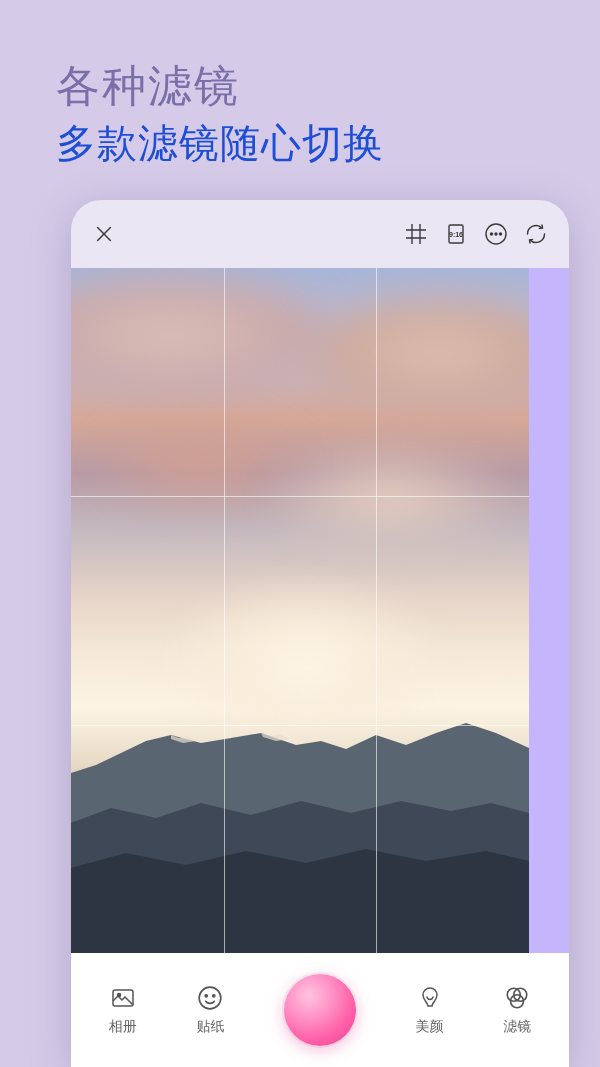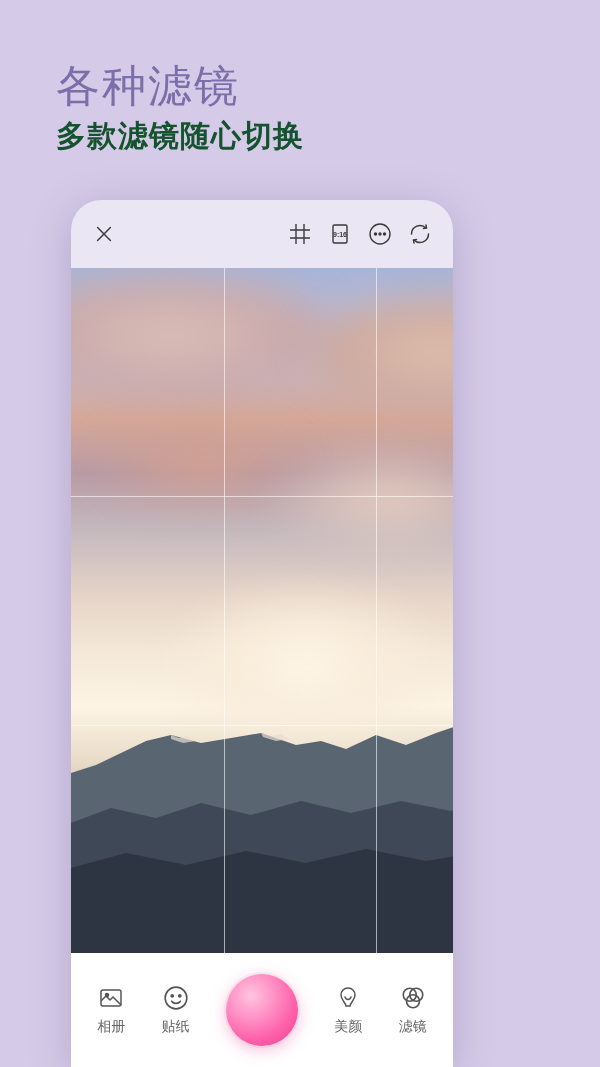--- a/index.html
+++ b/index.html
@@ -1,19 +1,19 @@
 <!DOCTYPE html>
 <html><head>
 <meta charset="utf-8">
 <style>
 *{margin:0;padding:0;box-sizing:border-box}
 body{width:600px;height:1067px;background:#d5cbe8;font-family:-apple-system,BlinkMacSystemFont,"PingFang SC","Microsoft YaHei",sans-serif;overflow:hidden;position:relative}
 .promo-title{position:absolute;left:56px;top:57px;font-size:44px;font-weight:400;color:#7a6fa8;letter-spacing:2px}
-.promo-subtitle{position:absolute;left:56px;top:116px;font-size:30px;font-weight:700;color:#14532d;letter-spacing:1px}
-.phone{position:absolute;left:71px;top:200px;width:382px;height:867px;background:#c4b5fd;border-radius:30px 30px 0 0;box-shadow:0 8px 40px rgba(80,60,120,.25);overflow:hidden}
+.promo-subtitle{position:absolute;left:56px;top:116px;font-size:40px;font-weight:400;color:#1d4ed8;letter-spacing:1px}
+.phone{position:absolute;left:71px;top:200px;width:498px;height:867px;background:#c4b5fd;border-radius:30px 30px 0 0;box-shadow:0 8px 40px rgba(80,60,120,.25);overflow:hidden}
 .topbar{height:68px;background:#eae6f3;display:flex;align-items:center;padding:0 18px;gap:10px}
 .topbar .spacer{flex:1}
 .top-btn{width:30px;height:30px;display:flex;align-items:center;justify-content:center;color:#3a3a3a}
 .viewport{position:relative;width:458px;height:685px;overflow:hidden}
 .sky{position:absolute;inset:0;background:linear-gradient(180deg,#a8b5d8 0%,#c5bcd0 12%,#d6a898 22%,#b89ba5 30%,#c4b8be 38%,#e6d4c8 48%,#f4e8d8 56%,#fdf4e4 64%,#e8dcc8 72%,#c3b4a8 80%)}
 .cloud{position:absolute;border-radius:50%;filter:blur(18px)}
 .c1{left:-60px;top:8px;width:320px;height:120px;background:radial-gradient(ellipse,#dcc0b8 0%,#c8a8aa 60%,transparent 100%)}
 .c2{right:-40px;top:30px;width:260px;height:110px;background:radial-gradient(ellipse,#e0c0b0 0%,#cca89c 60%,transparent 100%)}
 .c3{left:30px;top:150px;width:200px;height:90px;background:radial-gradient(ellipse,#d4a090 0%,transparent 80%)}
 .c4{right:20px;top:180px;width:240px;height:100px;background:radial-gradient(ellipse,#e8d0c0 0%,transparent 80%)}

